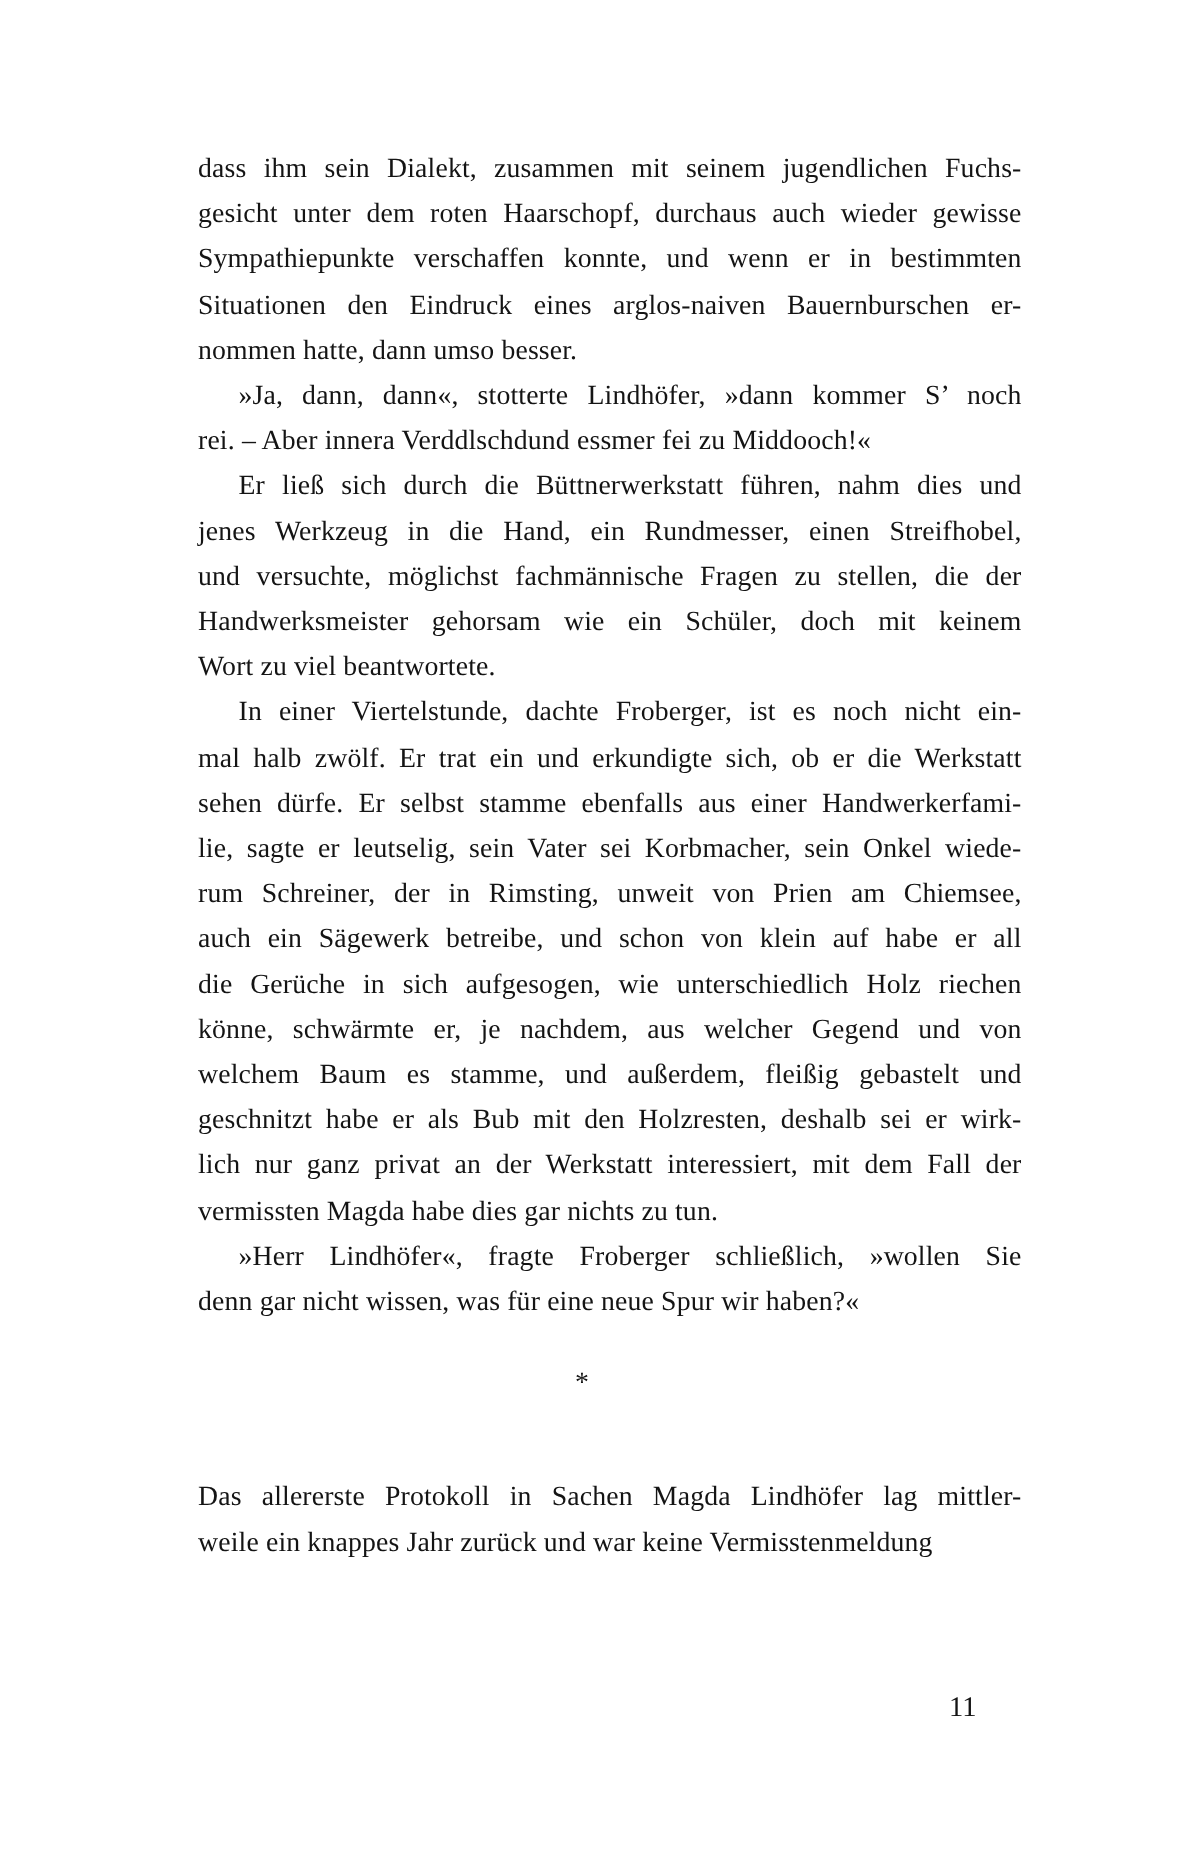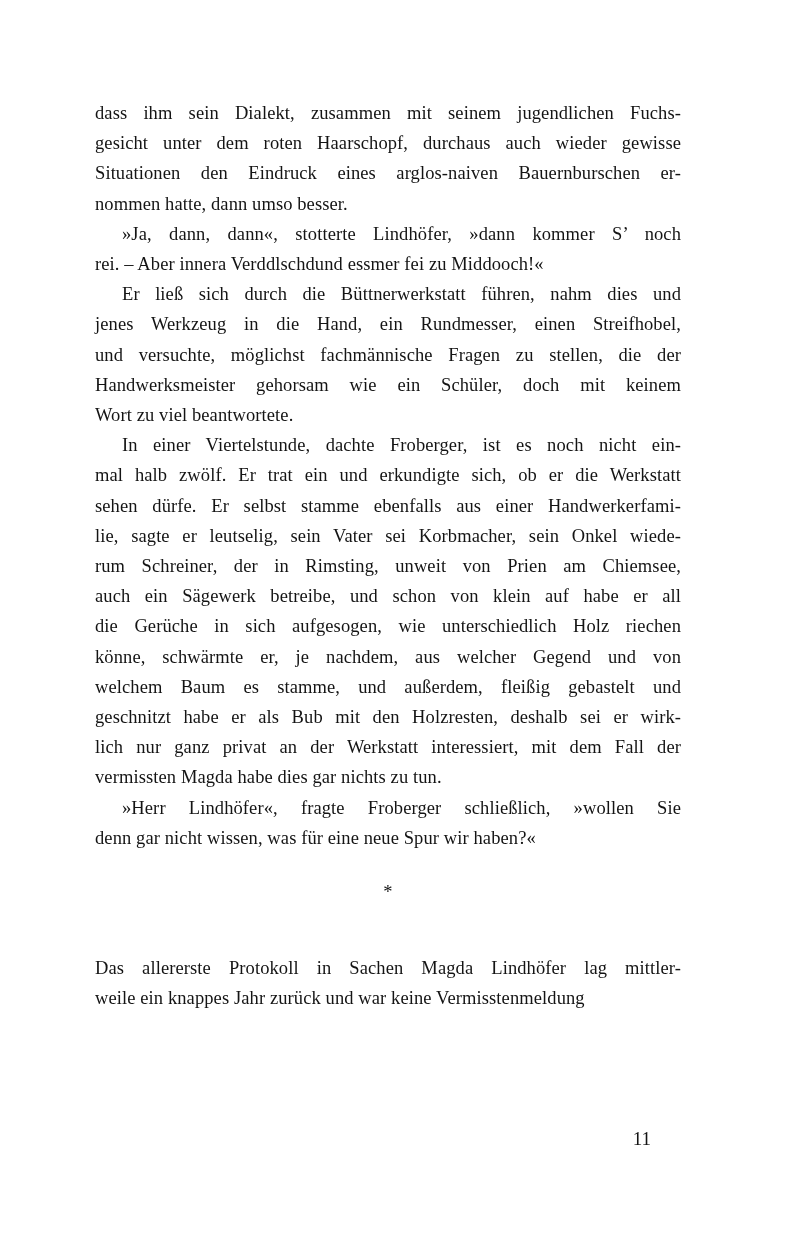--- a/index.html
+++ b/index.html
@@ -31,20 +31,21 @@
   }
   .para {
     margin: 0;
     padding: 0;
   }
   .line {
     text-align: justify;
     text-align-last: justify;
     -moz-text-align-last: justify;
     white-space: normal;
+    margin-left: 37px;
   }
   .line.last {
     text-align: center;
     text-align-last: left;
     -moz-text-align-last: left;
   }
   .para.indent .line:first-child {
     text-indent: 27px;
   }
   .separator {
@@ -64,20 +65,21 @@
   }
 </style>
 </head>
 <body>
 
 <div class="page">
   <div class="text-block">
       <div class="para">
         <div class="line">dass ihm sein Dialekt, zusammen mit seinem jugendlichen Fuchs-</div>
         <div class="line">gesicht unter dem roten Haarschopf, durchaus auch wieder gewisse</div>
+        <div class="line">Sympathiepunkte verschaffen konnte, und wenn er in bestimmten</div>
         <div class="line">Situationen den Eindruck eines arglos-naiven Bauernburschen er-</div>
         <div class="line last">nommen hatte, dann umso besser.</div>
       </div>
       <div class="para indent">
         <div class="line">»Ja, dann, dann«, stotterte Lindhöfer, »dann kommer S’ noch</div>
         <div class="line last">rei. – Aber innera Verddlschdund essmer fei zu Middooch!«</div>
       </div>
       <div class="para indent">
         <div class="line">Er ließ sich durch die Büttnerwerkstatt führen, nahm dies und</div>
         <div class="line">jenes Werkzeug in die Hand, ein Rundmesser, einen Streifhobel,</div>

